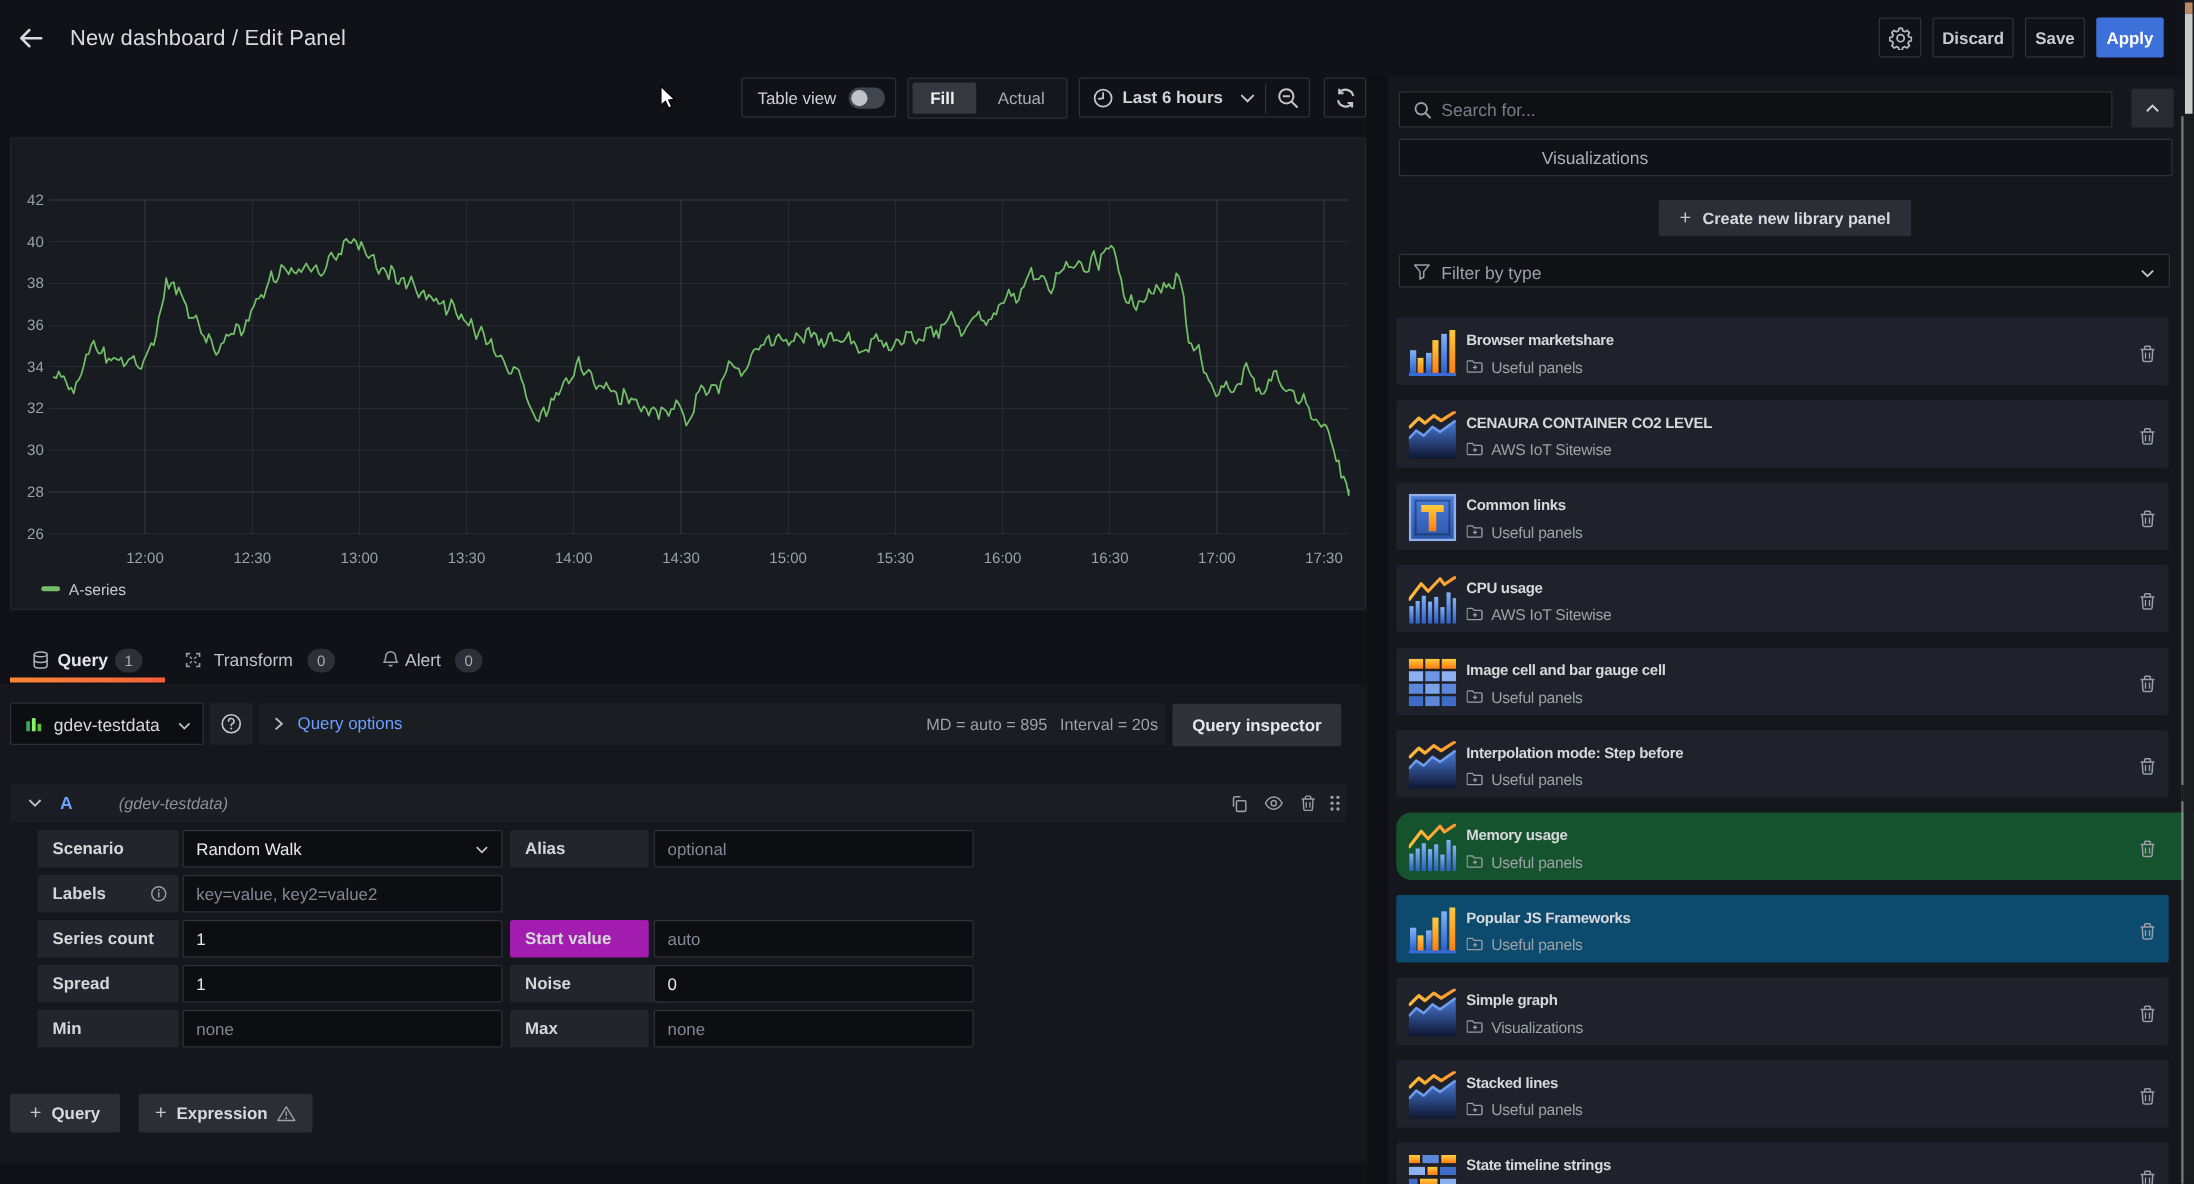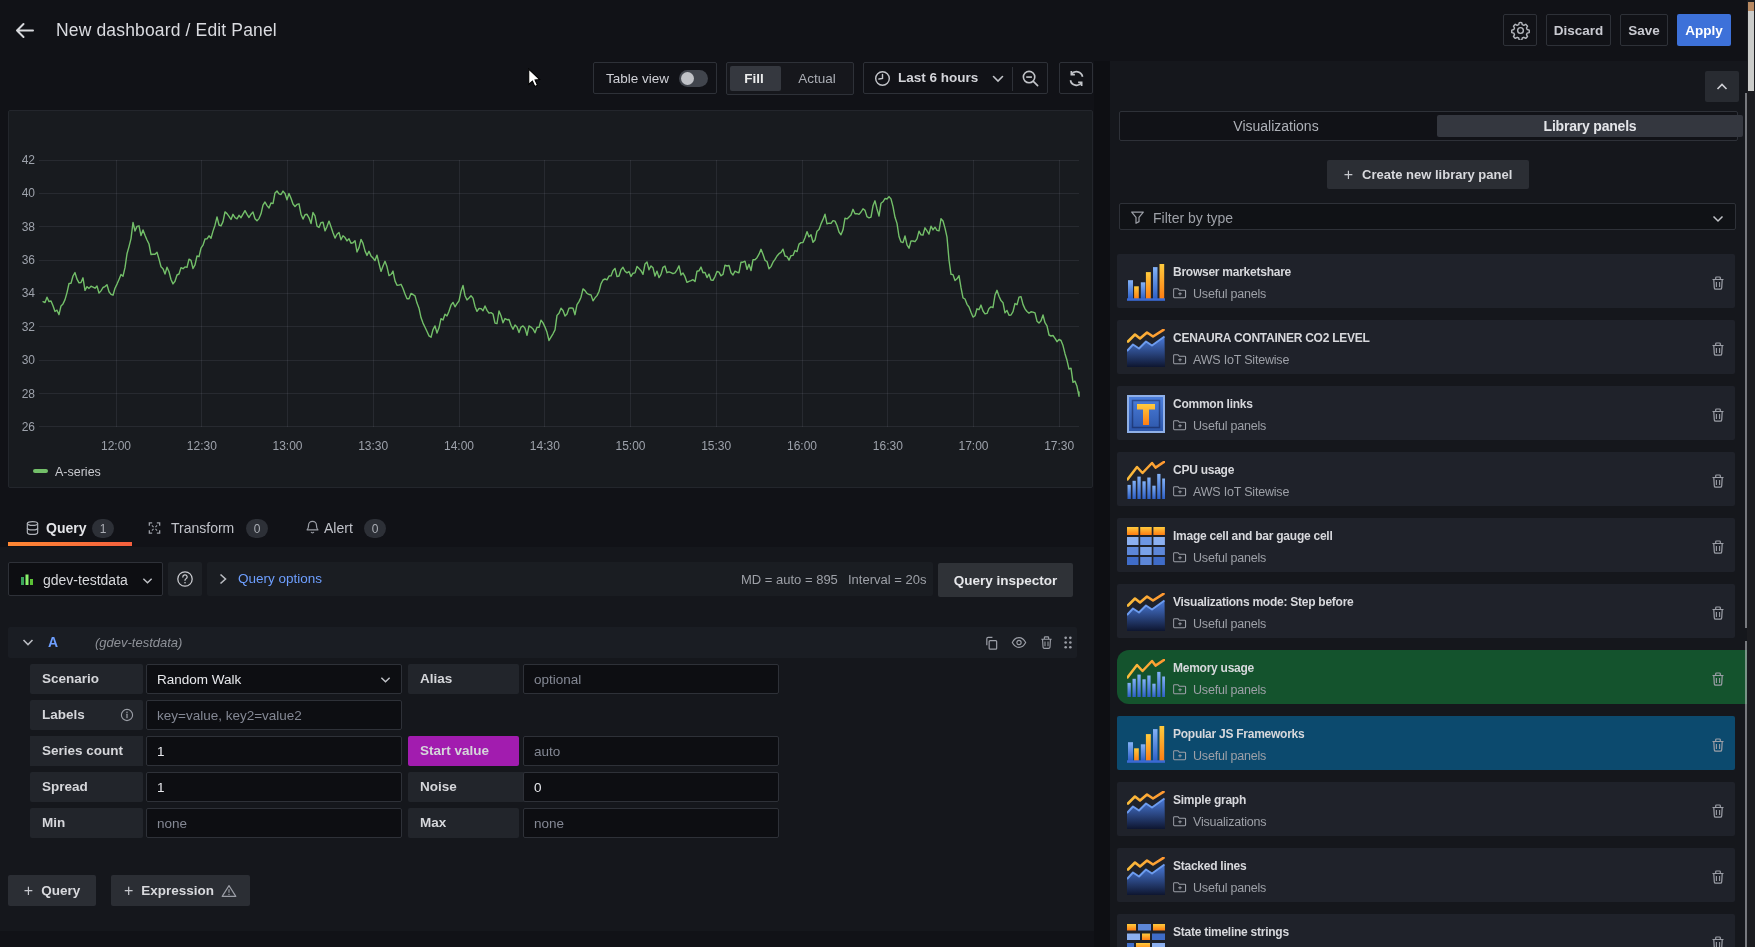--- a/index.html
+++ b/index.html
@@ -409,28 +409,33 @@
     <span class="abs" style="left:10px;top:7px;font-size:13.5px;color:#848894">none</span>
   </div>
 <div class="abs" style="left:408px;top:808px;width:111px;height:30px;background:#22252b;border-radius:2px">
     <span class="abs" style="left:12px;top:7px;font-size:13.5px;font-weight:bold;color:#d5d6da">Max</span>
   </div>
 <div class="abs" style="left:523px;top:808px;width:256px;height:30px;background:#0d0e12;border:1px solid #2e3138;border-radius:2px">
     <span class="abs" style="left:10px;top:7px;font-size:13.5px;color:#848894">none</span>
   </div>
 <div class="abs" style="left:1094px;top:61px;width:16px;height:886px;background:#0e0f13"></div>
 <div class="abs" style="left:1110px;top:61px;width:637px;height:886px;background:#15171c">
+  <div class="abs" style="left:9px;top:12px;width:571px;height:29px;background:#0e1014;border:1px solid #2e3138;border-radius:2px">
+    <svg class="abs ic" style="left:10px;top:6px" width="16" height="16" viewBox="0 0 16 16">
+        <use href="#i-search"></use>
+      </svg>
+    <span class="abs" style="left:33px;top:6px;font-size:14px;color:#797d86">Search for...</span>
+  </div>
   <div class="abs" style="left:595px;top:10px;width:34px;height:31px;background:#282b31;border-radius:2px">
     <svg class="abs" style="left:11px;top:12px" width="12" height="8" viewBox="0 0 12 8">
         <path d="M1.5 6 L6 1.5 L10.5 6" fill="none" stroke="#d0d1d6" stroke-width="1.6"></path>
       </svg>
   </div>
   <div class="abs" style="left:9px;top:50px;width:619px;height:30px;border:1px solid #2e3138;border-radius:2px;background:#111217">
     <span class="abs" style="left:3px;top:3px;width:306px;height:22px;display:flex;align-items:center;justify-content:center;font-size:14px;color:#aeb1b8">Visualizations</span>
-    <span class="abs" style="left:317px;top:3px;width:306px;height:22px;background:#34373f;border-radius:2px;display:flex;align-items:center;justify-content:center;font-size:14px;font-weight:bold;letter-spacing:-0.2px;color:#e4e5e9">Library panels</span>
   </div>
   <div class="abs btn" style="left:217px;top:99px;width:202px;height:29px;background:#2b2e34;color:#d8d9dd;font-weight:bold;font-size:13px">
     <span style="font-weight:400;font-size:16px;margin-right:9px;color:#c6c8cd">+</span>Create new library panel
   </div>
   <div class="abs" style="left:9px;top:142px;width:617px;height:27px;border:1px solid #2e3138;border-radius:2px;background:#101216">
     <svg class="abs ic" style="left:10px;top:6px" width="15" height="15" viewBox="0 0 16 16">
         <use href="#i-funnel"></use>
       </svg>
     <span class="abs" style="left:33px;top:6px;font-size:14px;color:#9da0a7">Filter by type</span>
     <svg class="abs" style="right:11px;top:11px" width="12" height="8" viewBox="0 0 12 8">
@@ -501,21 +506,21 @@
     </svg>
     <div class="abs" style="left:76px;top:33px;font-size:12.5px;letter-spacing:-0.2px;color:#9da0a7;white-space:nowrap">Useful panels</div>
     <svg class="abs ic" style="left:593px;top:21px" width="16" height="16" viewBox="0 0 16 16">
       <use href="#i-trash"></use>
     </svg>
   </div>
   <div class="abs" style="left:1117px;top:584px;width:618px;height:54px;background:#1f222a;border-radius:2px">
     <svg class="abs" style="left:10px;top:9px" width="38" height="38" viewBox="0 0 38 38">
       <use href="#i-area"></use>
     </svg>
-    <div class="abs" style="left:56px;top:11px;font-size:12px;letter-spacing:-0.25px;font-weight:bold;color:#d7d8dc;white-space:nowrap">Visualizations mode: Step before</div>
+    <div class="abs" style="left:56px;top:11px;font-size:12px;letter-spacing:-0.25px;font-weight:bold;color:#d7d8dc;white-space:nowrap">Interpolation mode: Step before</div>
     <svg class="abs ic" style="left:56px;top:33px" width="14" height="12" viewBox="0 0 16 14">
       <use href="#i-folder"></use>
     </svg>
     <div class="abs" style="left:76px;top:33px;font-size:12.5px;letter-spacing:-0.2px;color:#9da0a7;white-space:nowrap">Useful panels</div>
     <svg class="abs ic" style="left:593px;top:21px" width="16" height="16" viewBox="0 0 16 16">
       <use href="#i-trash"></use>
     </svg>
   </div>
   <div class="abs" style="left:1117px;top:650px;width:676px;height:54px;background:#14532d;border-radius:12px">
     <svg class="abs" style="left:10px;top:9px" width="38" height="38" viewBox="0 0 38 38">

